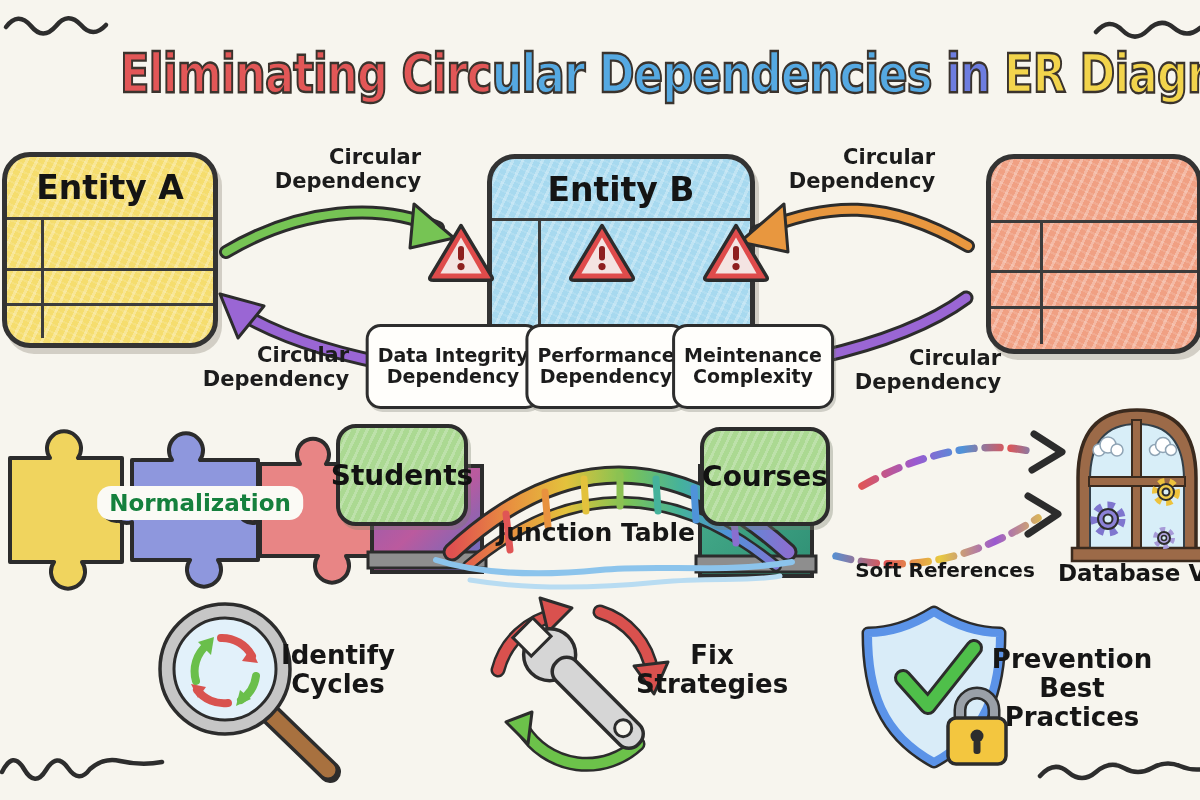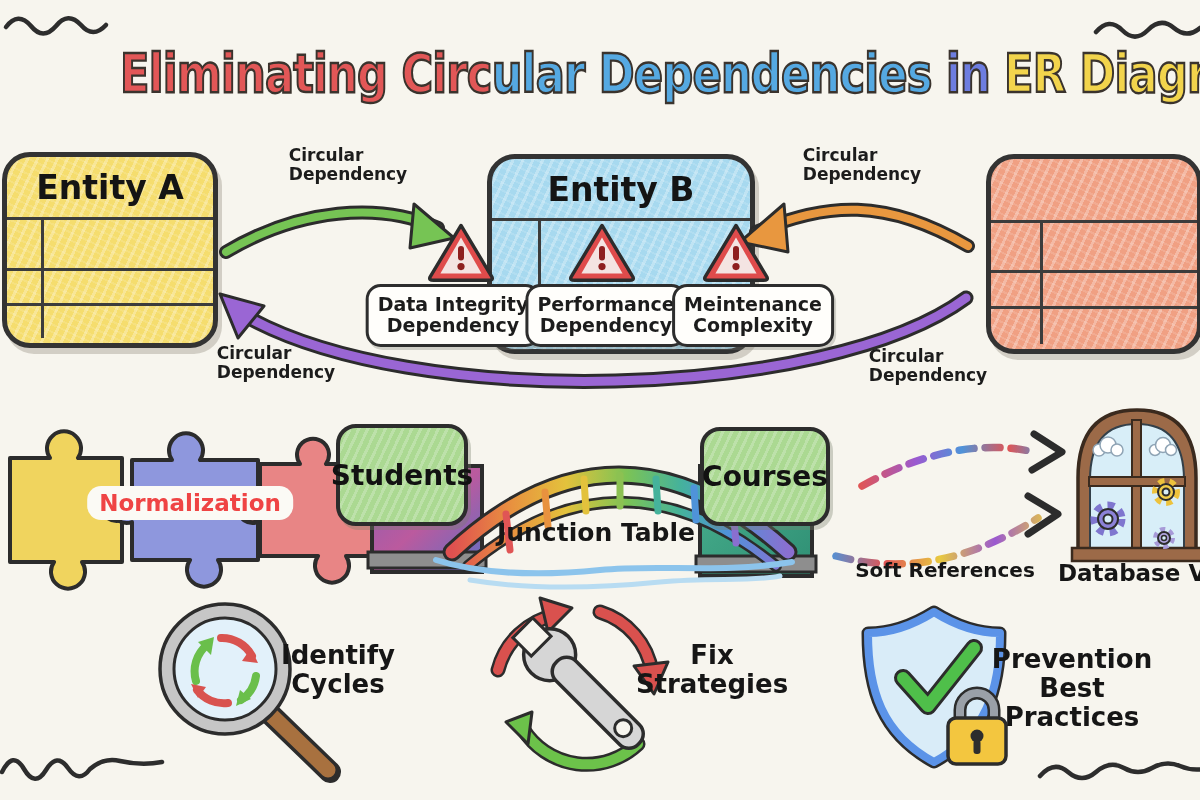--- a/index.html
+++ b/index.html
@@ -17,34 +17,34 @@
   .entity{position:absolute;border:5px solid #333;border-radius:28px;
           box-shadow:4px 6px 0 rgba(140,135,120,.35);
           background-image:repeating-linear-gradient(115deg,rgba(255,255,255,.28) 0 3px,rgba(255,255,255,0) 3px 9px),
                            repeating-linear-gradient(25deg,rgba(255,255,255,.12) 0 2px,rgba(255,255,255,0) 2px 7px);}
   .etitle{position:absolute;top:11px;left:0;width:100%;text-align:center;
           font-size:33px;font-weight:bold;color:#141414;}
   .hline{position:absolute;left:0;width:100%;height:3px;background:#3c3c3c;}
   .vline{position:absolute;width:3px;background:#3c3c3c;}
 
   
-  .dep-label{position:absolute;transform:translateX(-50%);text-align:left;
-             font-size:17px;font-weight:bold;color:#1c1c1c;line-height:1.12;white-space:nowrap;}
+  .dep-label{position:absolute;transform:translateX(-50%);text-align:right;
+             font-size:21px;font-weight:bold;color:#1c1c1c;line-height:1.12;white-space:nowrap;}
   .pill{position:absolute;transform:translateX(-50%);background:#fffefb;border:3px solid #2d2d2d;
-        border-radius:15px;padding:7px 9px;text-align:center;font-size:19px;font-weight:bold;
-        color:#1c1c1c;line-height:1.12;box-shadow:2px 3px 0 rgba(120,120,110,.3);white-space:nowrap;}
+        border-radius:15px;padding:18px 9px;text-align:center;font-size:19px;font-weight:bold;
+        color:#1c1c1c;line-height:1.12;box-shadow:2px 3px 0 rgba(120,120,110,.3);white-space:nowrap;margin-top:40px;}
   .gbox{position:absolute;background:#abd992;border:4px solid #2c2c2c;border-radius:20px;
         display:flex;align-items:center;justify-content:center;font-size:28px;font-weight:bold;color:#121212;
         box-shadow:3px 4px 0 rgba(120,130,110,.35);
         background-image:repeating-linear-gradient(115deg,rgba(255,255,255,.22) 0 3px,rgba(255,255,255,0) 3px 8px);}
   .slabel{position:absolute;transform:translateX(-50%);font-size:20px;font-weight:bold;
           color:#161616;text-align:center;white-space:nowrap;}
   .dblabel{position:absolute;font-size:23px;font-weight:bold;color:#161616;white-space:nowrap;}
   .normband{position:absolute;transform:translateX(-50%);background:#fbfaf5;border-radius:14px;
-            padding:4px 12px;font-size:23px;font-weight:bold;color:#ef4444;white-space:nowrap;}
+            padding:4px 12px;font-size:23px;font-weight:bold;color:#15803d;white-space:nowrap;margin-left:10px;}
   .blabel{position:absolute;transform:translateX(-50%);text-align:center;font-size:26px;
           font-weight:bold;color:#161616;line-height:1.12;white-space:nowrap;}
 
   
   .astroke{fill:none;stroke-linecap:round;}
   .dark{stroke:#2c2c2c;stroke-width:14;}
   .col{stroke-width:8;}
   .ahead{stroke:#2c2c2c;stroke-width:3;stroke-linejoin:round;}
   .squig{fill:none;stroke:#2d2d2d;stroke-width:4.5;stroke-linecap:round;}
 </style>

